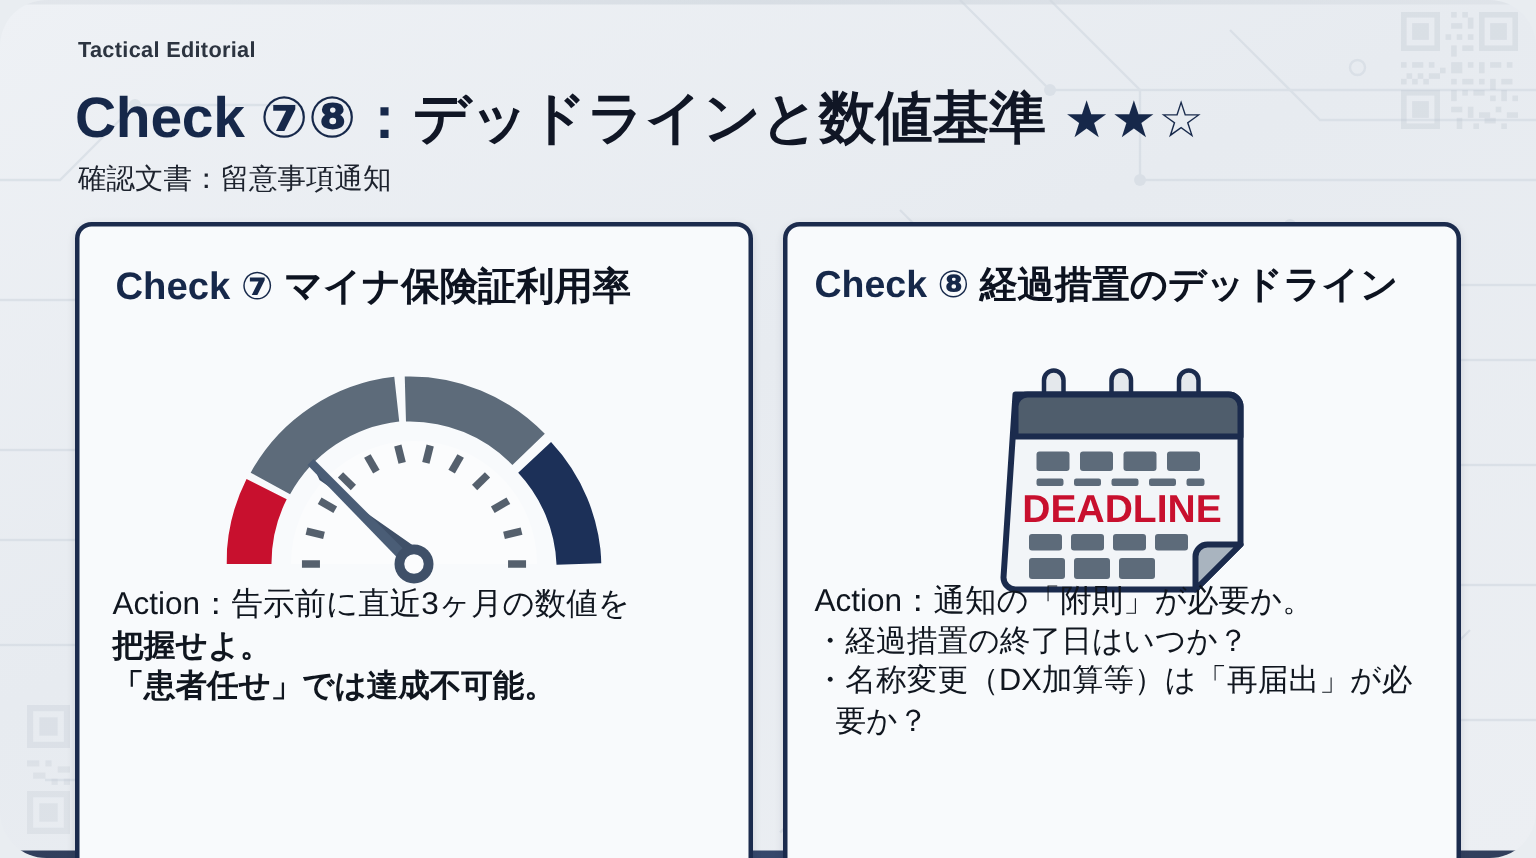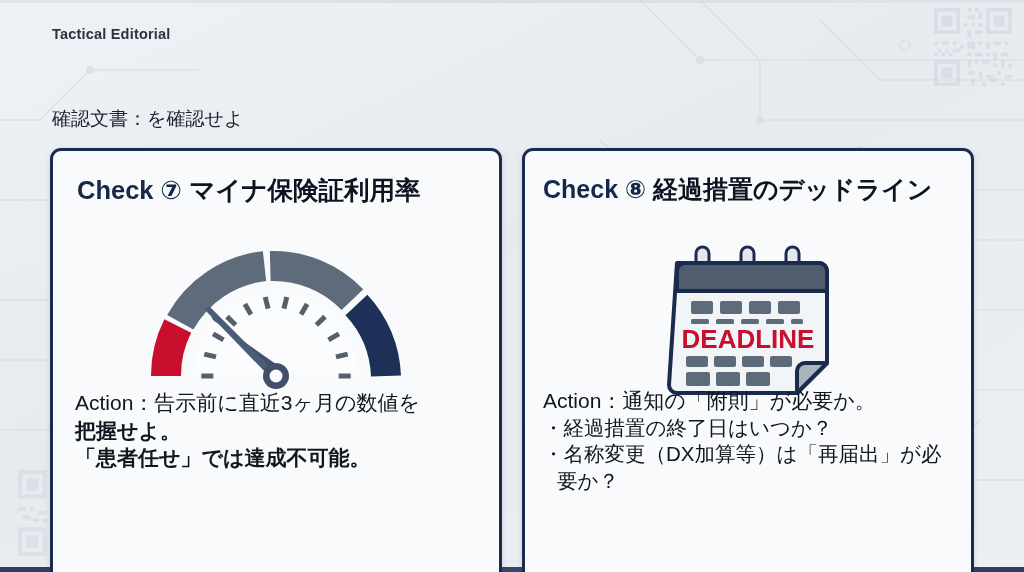--- a/index.html
+++ b/index.html
@@ -14,20 +14,21 @@
     background: #e9edf1;
     position: relative;
   }
 
   
   #slide {
     position: absolute;
     inset: 0;
     background: linear-gradient(155deg, #eef1f5 0%, #e7ebf0 45%, #eceff3 100%);
     overflow: hidden;
+    border-radius: 31px;
   }
   .circuit-layer {
     position: absolute;
     inset: 0;
     pointer-events: none;
     opacity: .65;
   }
   .qr-mark {
     position: absolute;
     opacity: .30;
@@ -279,22 +280,25 @@
       <rect x="18" y="19" width="1" height="2"></rect>
         <rect x="20" y="18" width="1" height="1"></rect>
     </g>
   </svg>
 
   <div class="edge-strip edge-top"></div>
   <div class="edge-strip edge-bottom"></div>
 
   <div class="kicker">Tactical Editorial</div>
 
-
-  <div class="subtitle">確認文書：を確認せよ</div>
+  <div class="title">
+    <span>Check ⑦⑧</span><span>：</span><span class="jp">デッドラインと数値基準</span><span class="stars">★★☆</span>
+  </div>
+
+  <div class="subtitle">確認文書：留意事項通知</div>
 
   <div class="card card-left">
 
     <div class="card-title">
       <span class="ck">Check ⑦</span>
       <span class="ck-jp">マイナ保険証利用率</span>
     </div>
 
     <div class="icon-wrap">
       <svg class="gauge" viewBox="0 0 250 150">

